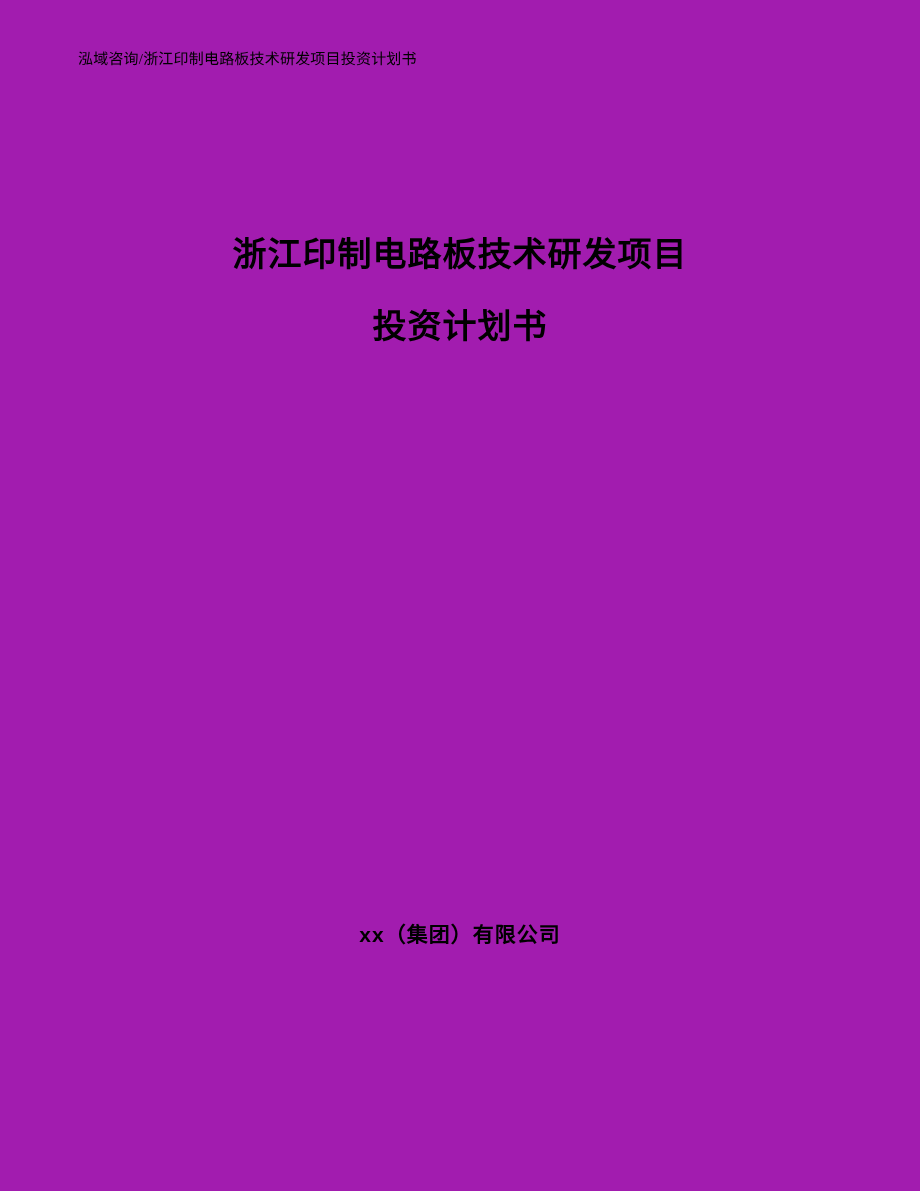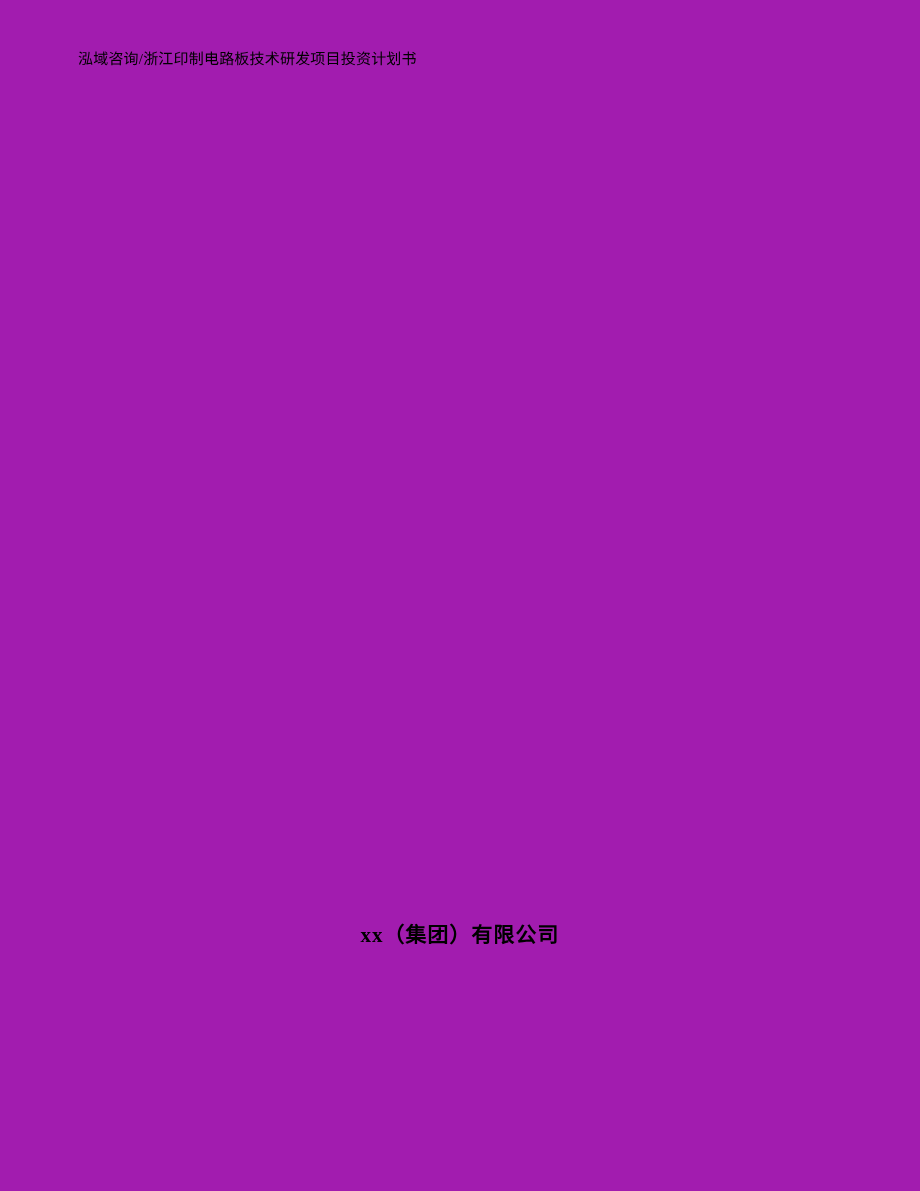--- a/index.html
+++ b/index.html
@@ -49,32 +49,36 @@
     color: #000000;
   }
   .company-block {
     position: absolute;
     top: 918px;
     left: 0;
     width: 100%;
     text-align: center;
   }
   .company-name {
-    font-family: Liberation Serif, serif;
+    font-family: Liberation Sans, sans-serif;
     font-size: 21px;
     font-weight: bold;
     letter-spacing: 1px;
     color: #000000;
   }
 </style>
 </head>
 <body>
 
 <div class="page">
 
   <div class="header">泓域咨询/浙江印制电路板技术研发项目投资计划书</div>
 
+  <div class="title-block">
+    <div class="title-line">浙江印制电路板技术研发项目</div>
+    <div class="title-line">投资计划书</div>
+  </div>
 
   <div class="company-block">
     <div class="company-name">xx（集团）有限公司</div>
   </div>
 
 </div>
 
 </body></html>

